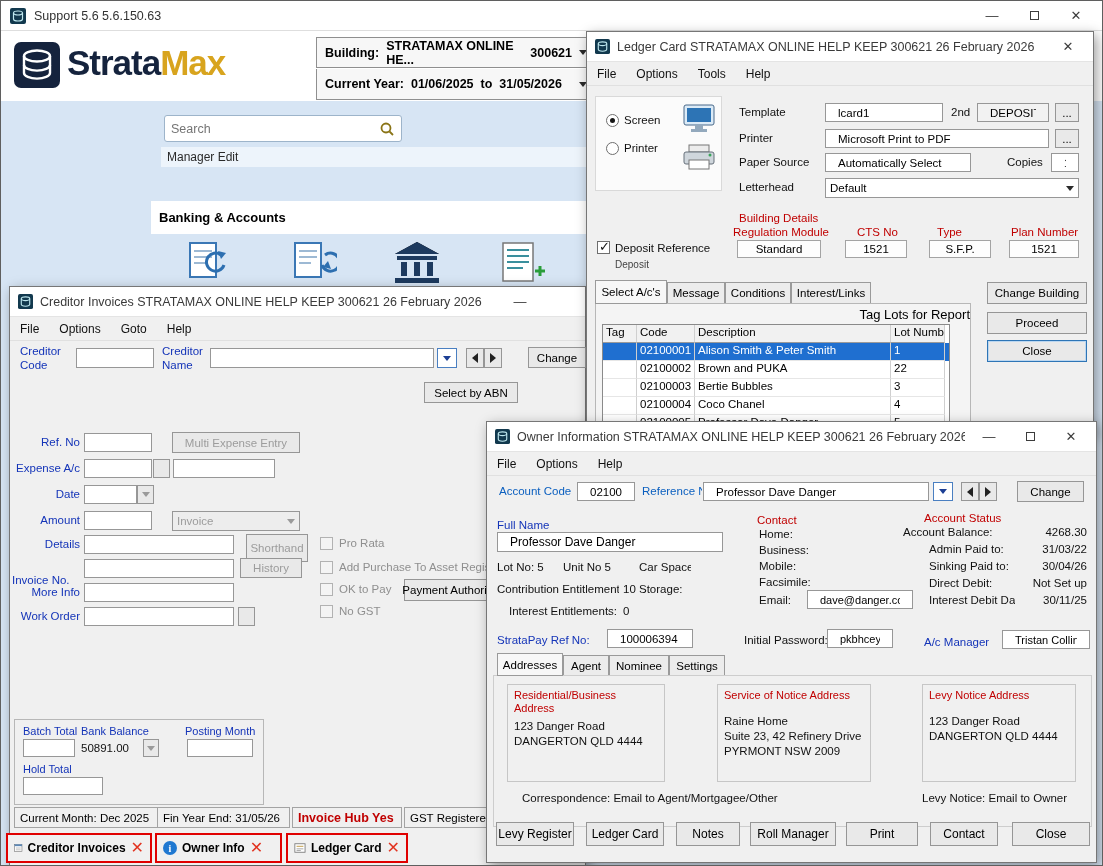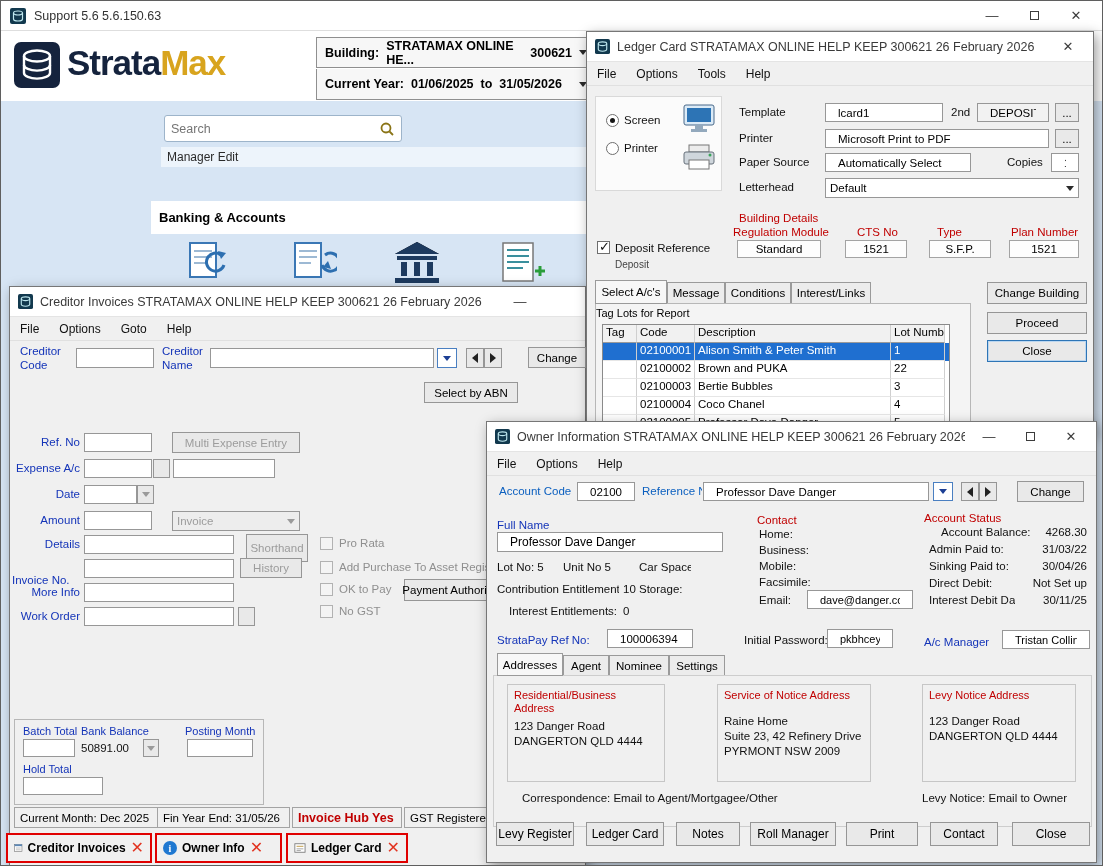--- a/index.html
+++ b/index.html
@@ -311,21 +311,21 @@
     <span class="cb on" style="left:10px;top:209px"></span>
     <span class="lblk" style="left:28px;top:210px">Deposit Reference</span>
     <span class="lblk" style="left:28px;top:227px;font-size:10px;color:#444">Deposit</span>
 
     <div class="tab on" style="left:8px;top:248px;width:72px;height:24px">Select A/c's</div>
     <div class="tab" style="left:80px;top:250px;width:58px;height:22px">Message</div>
     <div class="tab" style="left:138px;top:250px;width:66px;height:22px">Conditions</div>
     <div class="tab" style="left:204px;top:250px;width:80px;height:22px">Interest/Links</div>
 
     <div class="gbox" style="left:8px;top:271px;width:376px;height:129px;background:#f4f4f4">
-      <div class="a" style="left:0;top:3px;width:100%;text-align:left;font-size:11px">Tag Lots for Report</div>
+      <div class="a" style="left:0;top:3px;width:100%;text-align:right;font-size:13px">Tag Lots for Report</div>
       <div class="grid" style="left:6px;top:20px;width:348px">
         <div class="grow ghead">
           <span class="gc c0">Tag</span>
           <span class="gc c1">Code</span>
           <span class="gc c2">Description</span>
           <span class="gc c3">Lot Number</span>
         </div>
         <div class="grow sel">
           <span class="gc c0"></span>
           <span class="gc c1">02100001</span>
@@ -416,21 +416,21 @@
     <span class="lblk" style="left:272px;top:106px">Home:</span>
     <span class="lblk" style="left:272px;top:122px">Business:</span>
     <span class="lblk" style="left:272px;top:138px">Mobile:</span>
     <span class="lblk" style="left:272px;top:154px">Facsimile:</span>
     <span class="lblk" style="left:272px;top:172px">Email:</span>
     <input class="inp" style="left: 320px; top: 168px; width: 106px; font-size: 11px;" value="dave@danger.com">
     <span class="lblk" style="left:257px;top:212px">Initial Password:</span>
     <input class="inp" style="left: 340px; top: 207px; width: 66px; font-size: 11px;" value="pkbhceym">
 
     <span class="lred" style="left:437px;top:90px">Account Status</span>
-    <span class="lblk" style="left:454px;top:104px">Account Balance:</span>
+    <span class="lblk" style="left:416px;top:104px">Account Balance:</span>
     <span class="lblk" style="left:520px;top:104px;width:80px;text-align:right">4268.30</span>
     <span class="lblk" style="left:442px;top:121px">Admin Paid to:</span>
     <span class="lblk" style="left:520px;top:121px;width:80px;text-align:right">31/03/22</span>
     <span class="lblk" style="left:442px;top:138px">Sinking Paid to:</span>
     <span class="lblk" style="left:520px;top:138px;width:80px;text-align:right">30/04/26</span>
     <span class="lblk" style="left:442px;top:155px">Direct Debit:</span>
     <span class="lblk" style="left:520px;top:155px;width:80px;text-align:right">Not Set up</span>
     <span class="lblk" style="left:442px;top:172px;width:86px;overflow:hidden">Interest Debit Date</span>
     <span class="lblk" style="left:520px;top:172px;width:80px;text-align:right">30/11/25</span>
     <span class="lblue" style="left:437px;top:214px">A/c Manager</span>

